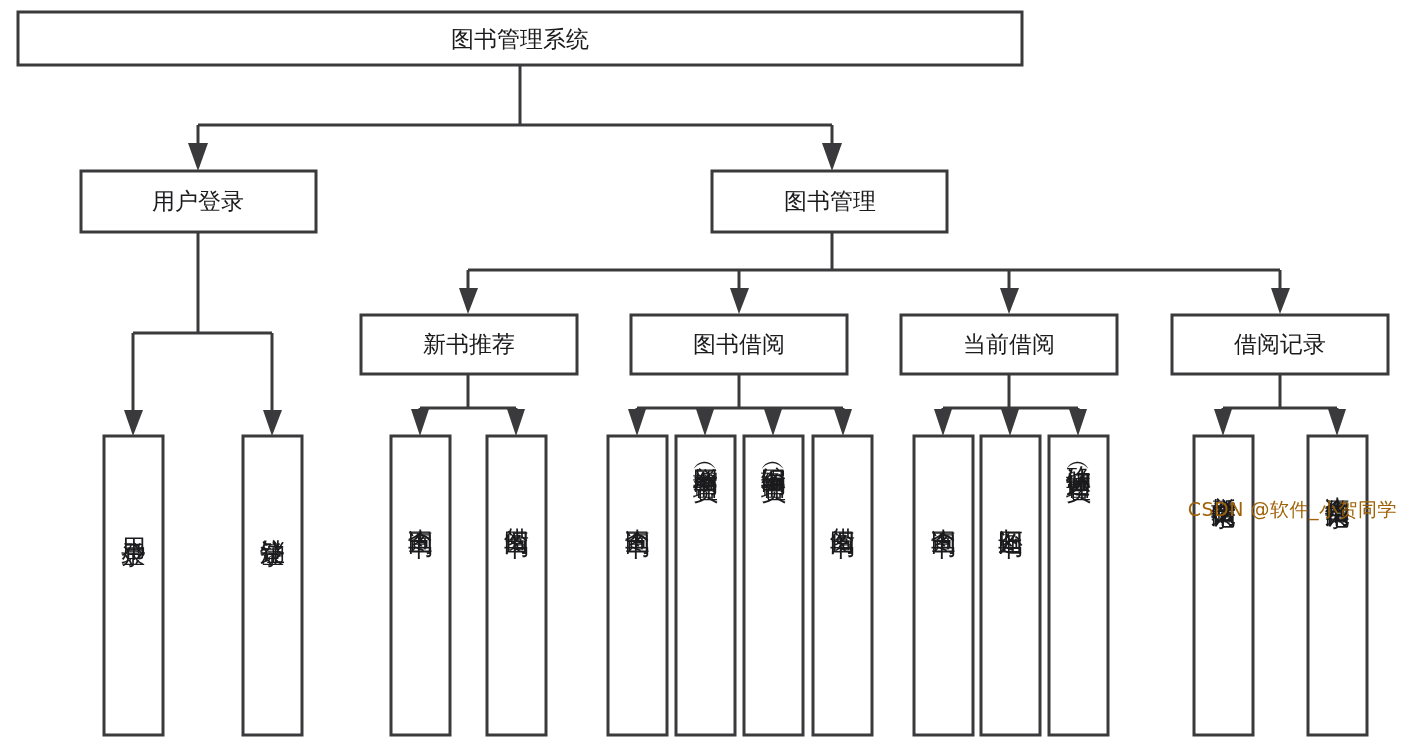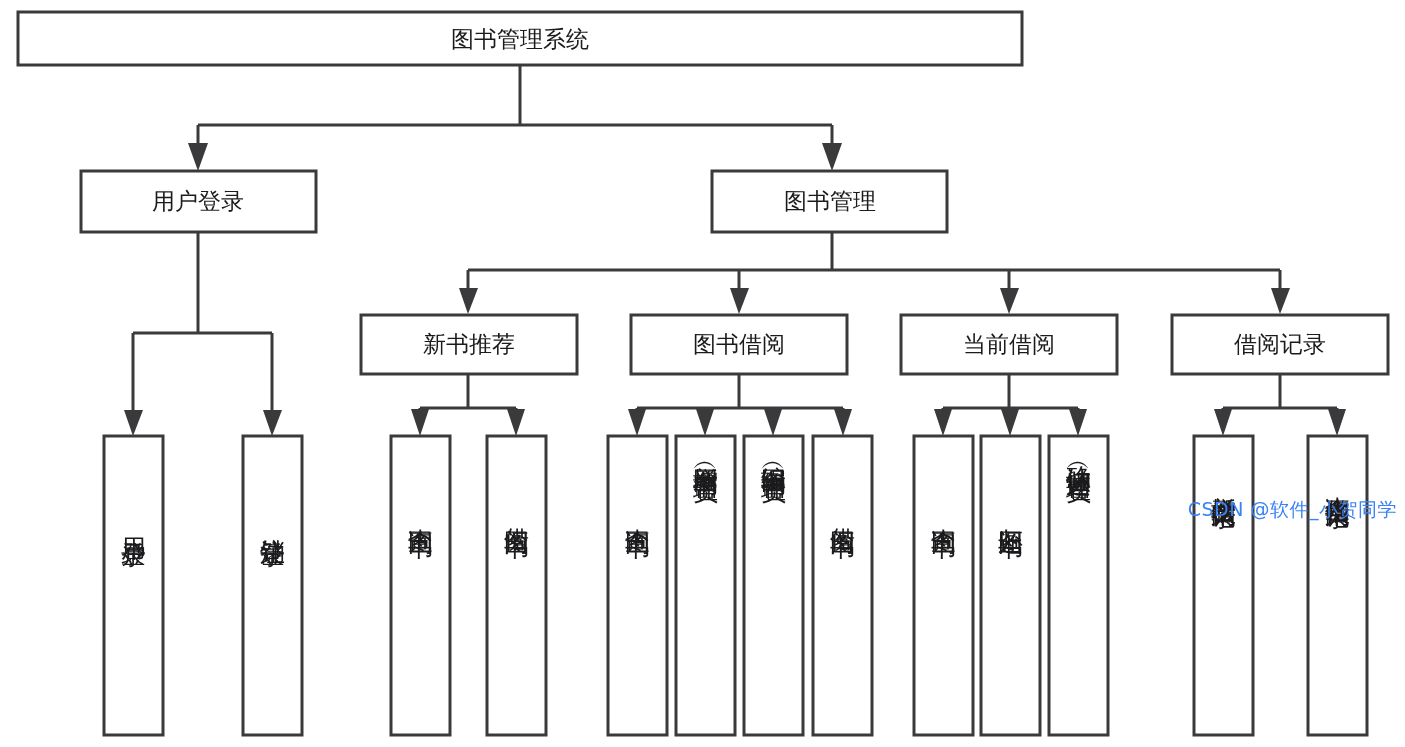--- a/index.html
+++ b/index.html
@@ -66,21 +66,21 @@
     color: #1b1b1d;
     white-space: nowrap;
     text-align: center;
   }
   .watermark {
     position: absolute;
     right: 8px;
     bottom: 4px;
     font-family: "DejaVu Sans", "Liberation Sans", sans-serif;
     font-size: 19px;
-    color: #3b82f6;
+    color: #a16207;
     letter-spacing: 0.5px;
     white-space: nowrap;
   }
 </style>
 </head>
 <body>
 
 <div id="diagram-root">
   <svg class="diagram-canvas" viewBox="0 0 1405 747" xmlns="http://www.w3.org/2000/svg">
 

